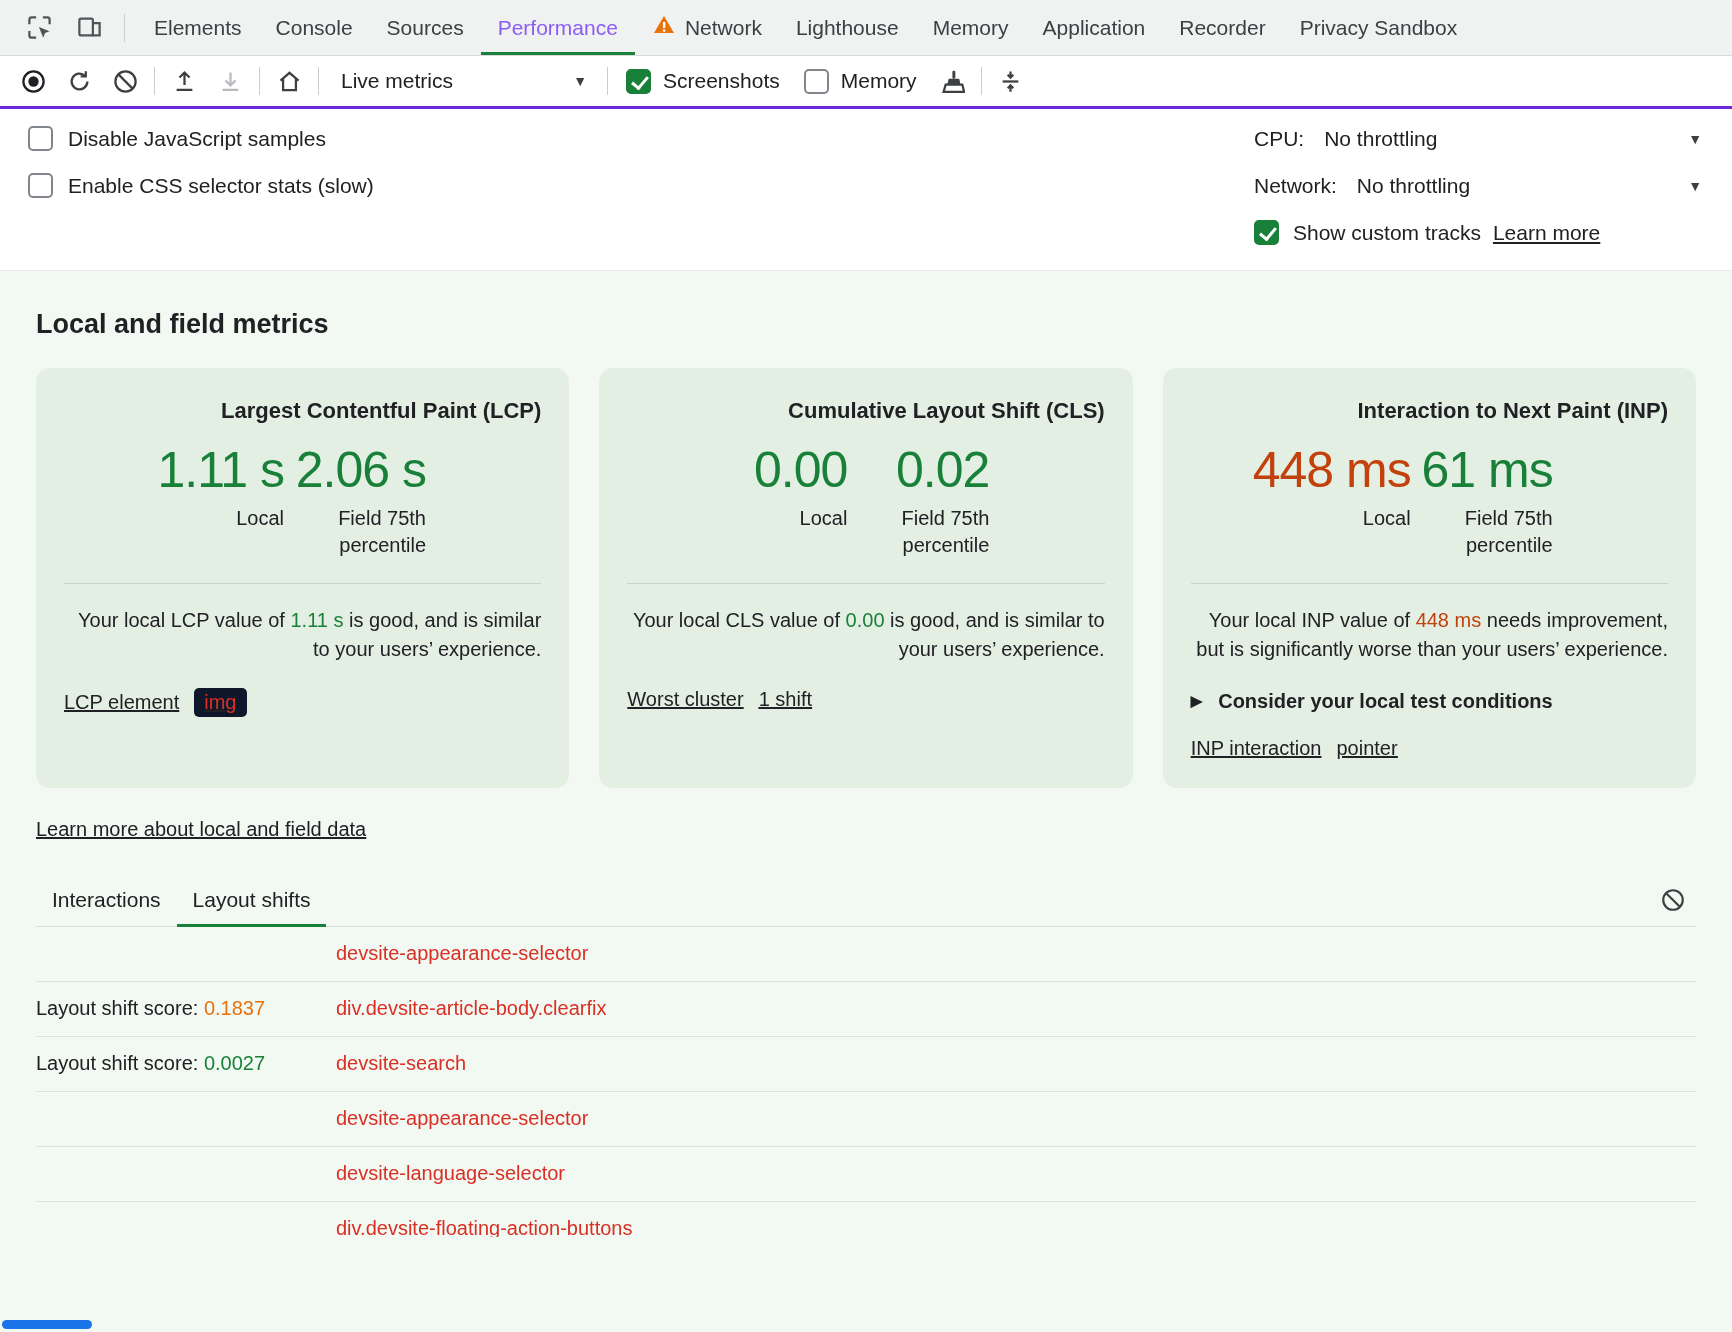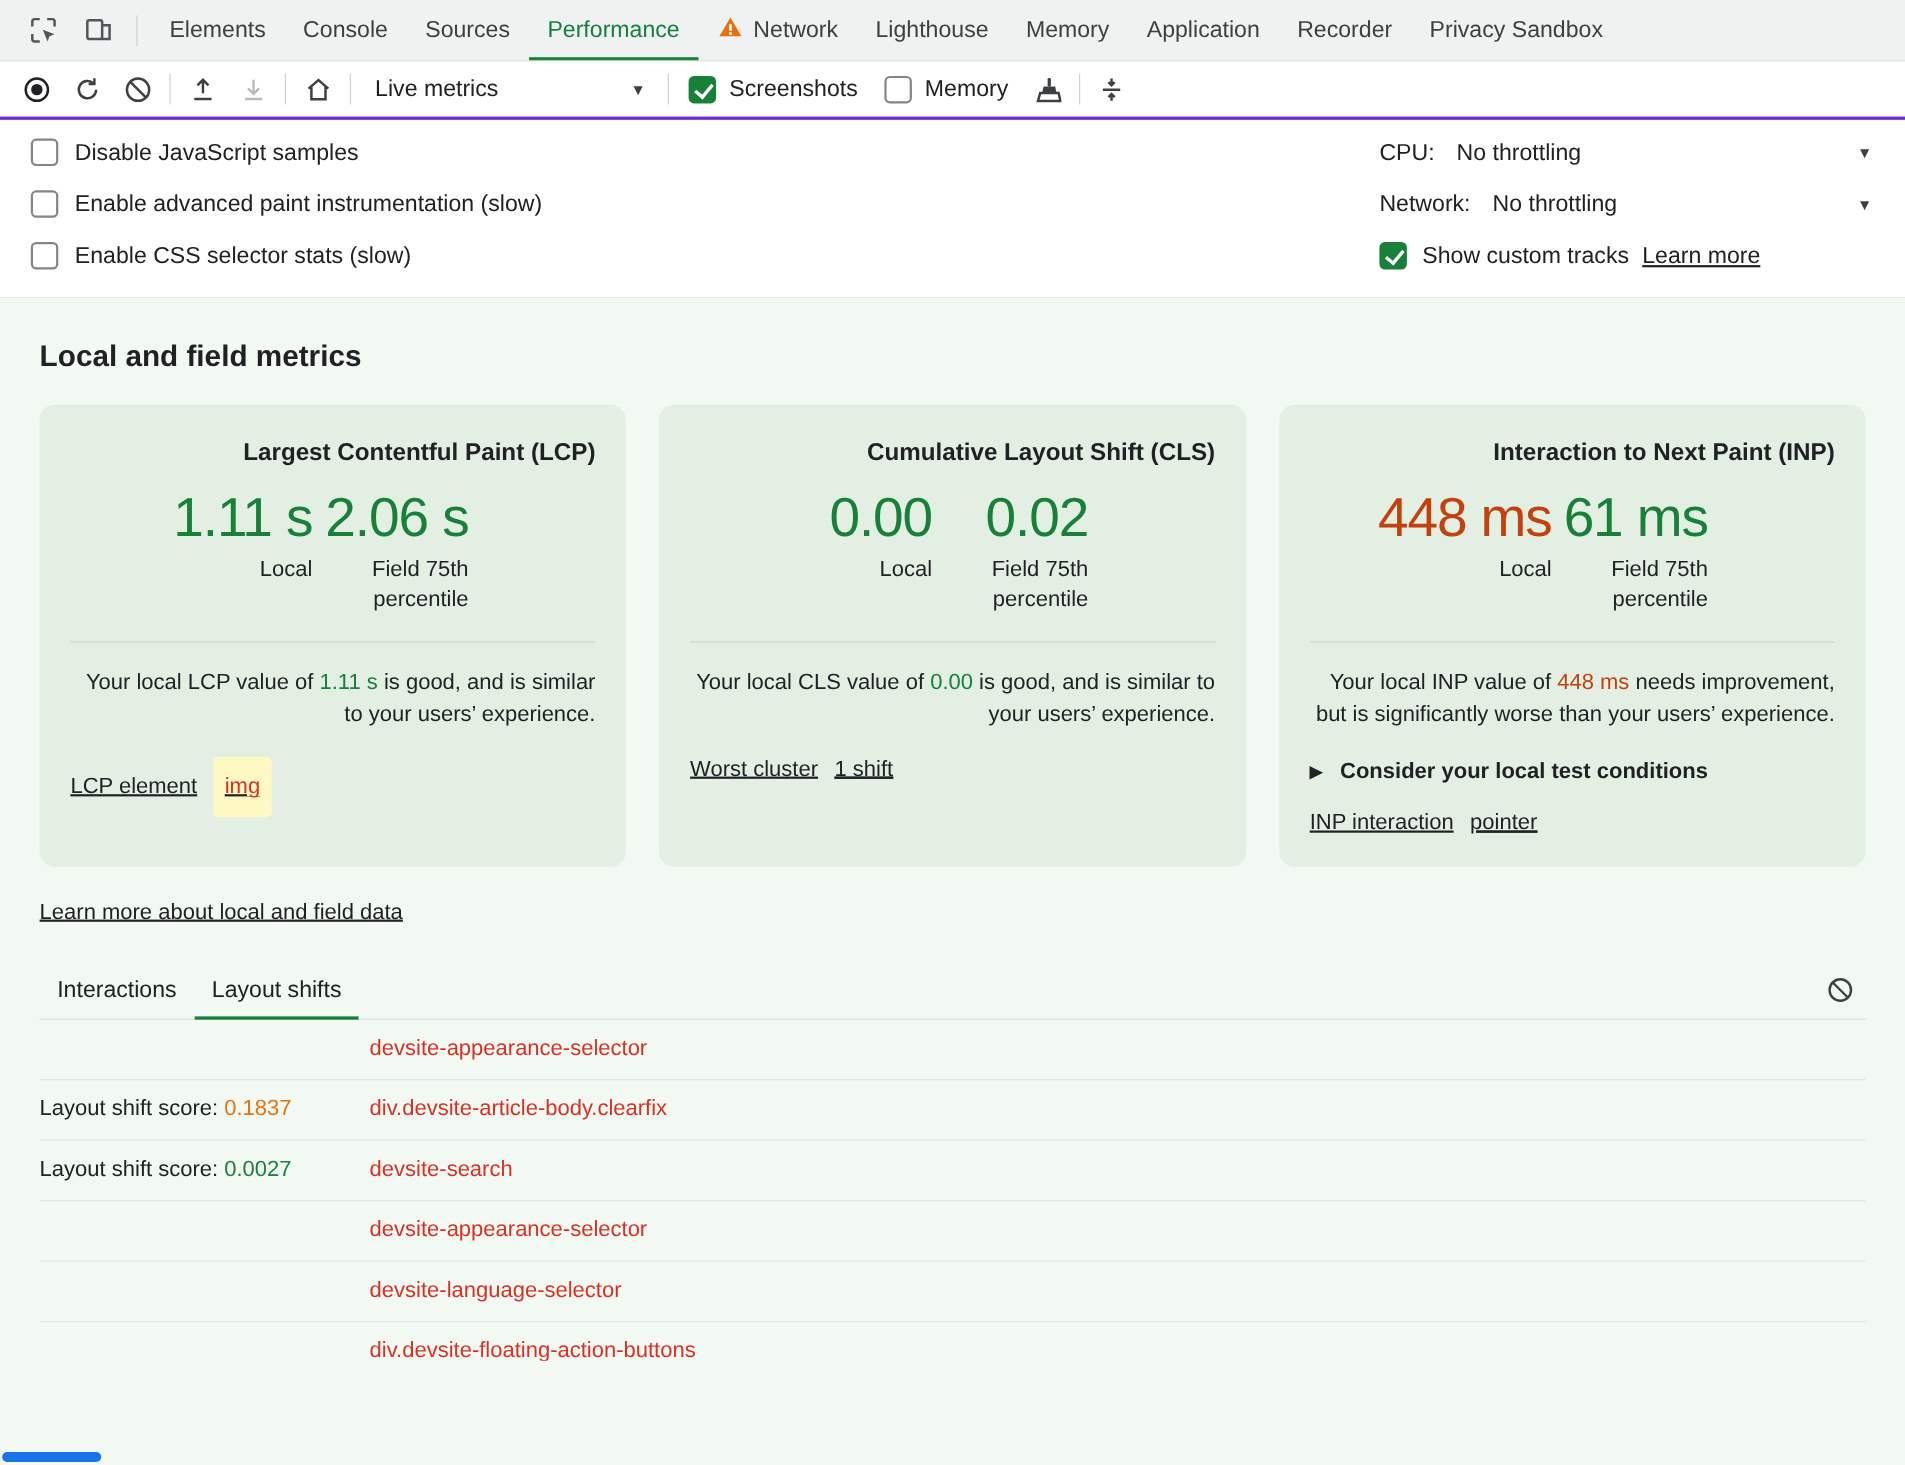--- a/index.html
+++ b/index.html
@@ -9,21 +9,21 @@
     font-size:20px; color:#202124; background:#fff; position:relative;
   }
 
   
   .tabbar { height:56px; background:#f0f2f2; border-bottom:1px solid #d6dadb; display:flex; align-items:stretch; }
   .tabbar-icons { display:flex; align-items:center; padding:0 8px 0 20px; gap:12px; }
   .icon-btn { width:38px; height:38px; border-radius:6px; display:flex; align-items:center; justify-content:center; }
   .vdivider { width:1px; height:28px; background:#c9cdd0; align-self:center; margin:0 4px; }
   .tabs-strip { display:flex; max-width:1478px; overflow:hidden; white-space:nowrap; }
   .tab { display:flex; align-items:center; gap:9px; padding:0 17px; font-size:21px; color:#3c4043; position:relative; }
-  .tab.active { color:#15803d; }
+  .tab.active { color:#8b5cf6; }
   .tab.active::after { content:""; position:absolute; left:0; right:0; bottom:0; height:3px; background:#188038; }
 
   
   .toolbar { height:53px; background:#fff; border-bottom:3px solid #6d28d9; display:flex; align-items:center; padding:0 12px; gap:4px; }
   .tool { width:42px; height:40px; border-radius:6px; display:flex; align-items:center; justify-content:center; }
   .select { display:flex; align-items:center; justify-content:space-between; width:272px; padding:6px 12px 6px 14px; font-size:21px; color:#202124; }
   .caret { font-size:14px; color:#3c4043; }
   .cb { width:25px; height:25px; border:2px solid #80868b; border-radius:5px; background:#fff; flex:0 0 auto; }
   .cb.checked { background:#188038; border-color:#188038; position:relative; }
   .cb.checked::after { content:""; position:absolute; left:7px; top:2px; width:7px; height:13px; border:solid #fff; border-width:0 3px 3px 0; transform:rotate(40deg); }
@@ -47,21 +47,21 @@
   .vals { display:flex; }
   .val-col-local { width:220px; }
   .metric-value { font-size:50px; letter-spacing:-1px; line-height:1.05; }
   .good { color:#188038; }
   .poor { color:#c2410c; }
   .val-label { font-size:20px; margin-top:8px; line-height:1.35; }
   .field-lab { max-width:142px; }
   .card-divider { height:1px; background:#c5d6c5; margin:24px 0 22px 0; }
   .desc { font-size:20px; line-height:1.45; }
   .card-footer { margin-top:24px; display:flex; align-items:center; gap:15px; font-size:20px;text-decoration:underline; }
-  .chip { display:inline-block; background:#fef9c3; color:#d93025; padding:16px 10px; border-radius:5px; }
+  .chip { display:inline-block; background:#0f172a; color:#d93025; padding:3px 10px; border-radius:5px; }
   .disclosure { margin-top:26px; display:flex; align-items:center; gap:16px; font-weight:700; font-size:20px; }
   .tri { font-size:15px; }
   .learn-link { display:inline-block; margin-top:30px; font-size:20px; }
 
   
   .shift-header { display:flex; align-items:center; margin-top:34px; border-bottom:1px solid #d6ded6; height:52px; }
   .stab { padding:0 16px; height:100%; display:flex; align-items:center; font-size:21px; position:relative; }
   .stab.active::after { content:""; position:absolute; left:0; right:0; bottom:-1px; height:3px; background:#188038; }
   .shift-clear { margin-left:auto; margin-right:4px; width:38px; height:38px; display:flex; align-items:center; justify-content:center; }
   .rows-clip { max-height:310px; overflow:hidden; }
@@ -199,24 +199,20 @@
 </div>
 
 <div class="settings">
   <div class="settings-col">
     <div class="set-row">
       <span class="cb"></span>
       <span>Disable JavaScript samples</span>
     </div>
     <div class="set-row">
       <span class="cb"></span>
-      <span>Enable advanced paint instrumentation (slow)</span>
-    </div>
-    <div class="set-row">
-      <span class="cb"></span>
       <span>Enable CSS selector stats (slow)</span>
     </div>
   </div>
   <div class="settings-col">
     <div class="set-right-row">
       <span class="lab">CPU:</span>
       <span>No throttling</span>
       <span class="caret">▼</span>
     </div>
     <div class="set-right-row">

